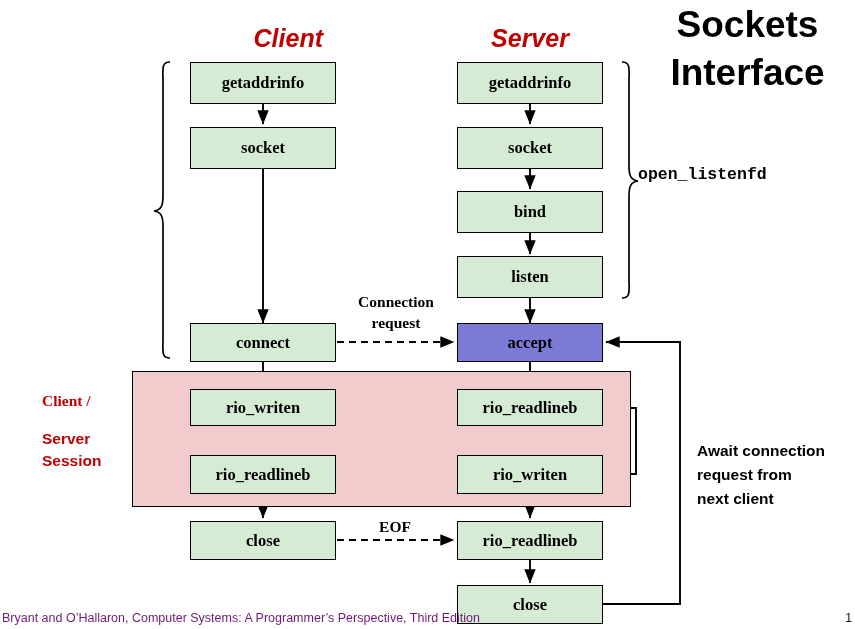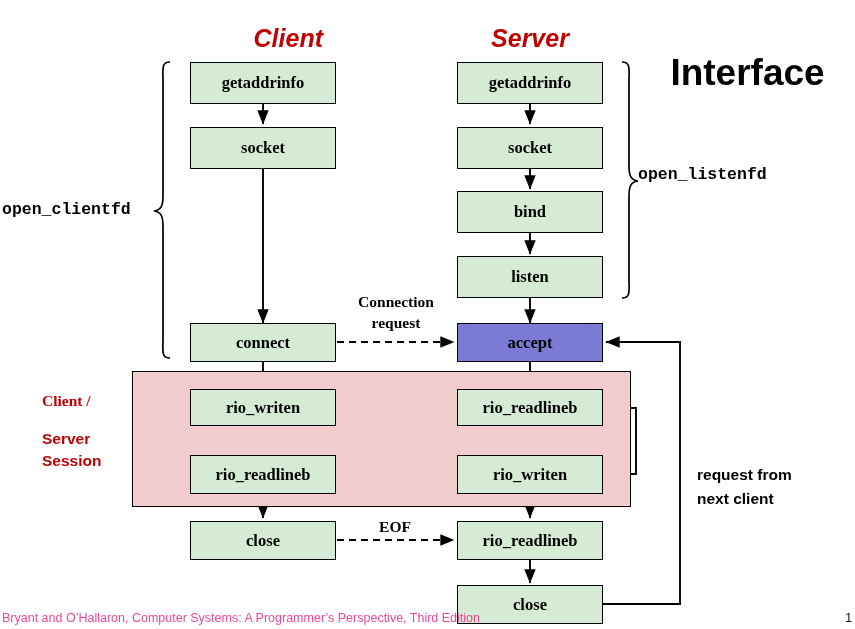--- a/index.html
+++ b/index.html
@@ -93,21 +93,21 @@
     font-weight: bold;
     font-size: 15.5px;
     line-height: 24px;
     color: #000000;
     white-space: nowrap;
   }
   .footer {
     position: absolute;
     font-family: "Liberation Sans", sans-serif;
     font-size: 12.5px;
-    color: #ec4899;
+    color: #701a75;
     white-space: nowrap;
   }
   .page-num {
     position: absolute;
     font-family: "Liberation Sans", sans-serif;
     font-size: 13px;
     color: #1a1a1a;
     white-space: nowrap;
   }
   .session-region {
@@ -184,20 +184,21 @@
                C 629 176, 631 180, 638 181
                C 631 182, 629 186, 629 196
                L 629 280
                C 629 290, 631 298, 622 298"></path>
     </g>
   </svg>
 
   <div class="col-title" style="left:203px; top:24px; width:120px;text-align:right;">Client</div>
   <div class="col-title" style="left:470px; top:24px; width:120px;">Server</div>
 
+  <div class="slide-title" style="left:640px; top:2px; width:215px;">Sockets</div>
   <div class="slide-title" style="left:640px; top:50px; width:215px;">Interface</div>
 
   <div class="session-region" style="left:132px; top:371px; width:499px; height:136px;"></div>
 
   <div class="node" style="left:190px; top:62px; width:146px; height:42px;">
     <span>getaddrinfo</span>
   </div>
   <div class="node" style="left:190px; top:127px; width:146px; height:42px;">
     <span>socket</span>
   </div>
@@ -235,32 +236,32 @@
   <div class="node" style="left:457px; top:455px; width:146px; height:39px;">
     <span>rio_writen</span>
   </div>
   <div class="node" style="left:457px; top:521px; width:146px; height:39px;">
     <span>rio_readlineb</span>
   </div>
   <div class="node" style="left:457px; top:585px; width:146px; height:39px;">
     <span>close</span>
   </div>
 
-  <div class="mono-label" style="left:2px; top:200px;">open_clientfd</div>
 
   <div class="mono-label" style="left:638px; top:165px;">open_listenfd</div>
 
   <div class="edge-label" style="left:337px; top:291px; width:118px;">Connection</div>
   <div class="edge-label" style="left:337px; top:312px; width:118px;">request</div>
 
   <div class="edge-label" style="left:355px; top:516px; width:80px;">EOF</div>
 
   <div class="session-label" style="left:42px; top:390px;font-family:Liberation Serif, serif;">Client /</div>
   <div class="session-label" style="left:42px; top:428px;">Server</div>
   <div class="session-label" style="left:42px; top:450px;">Session</div>
 
+  <div class="await-label" style="left:697px; top:439px;">Await connection</div>
   <div class="await-label" style="left:697px; top:463px;">request from</div>
   <div class="await-label" style="left:697px; top:487px;">next client</div>
 
   <div class="footer" style="left:2px; top:611px;">Bryant and O’Hallaron, Computer Systems: A Programmer’s Perspective, Third Edition</div>
   <div class="page-num" style="left:845px; top:610px;">1</div>
 
 </div>
 
 </body></html>

